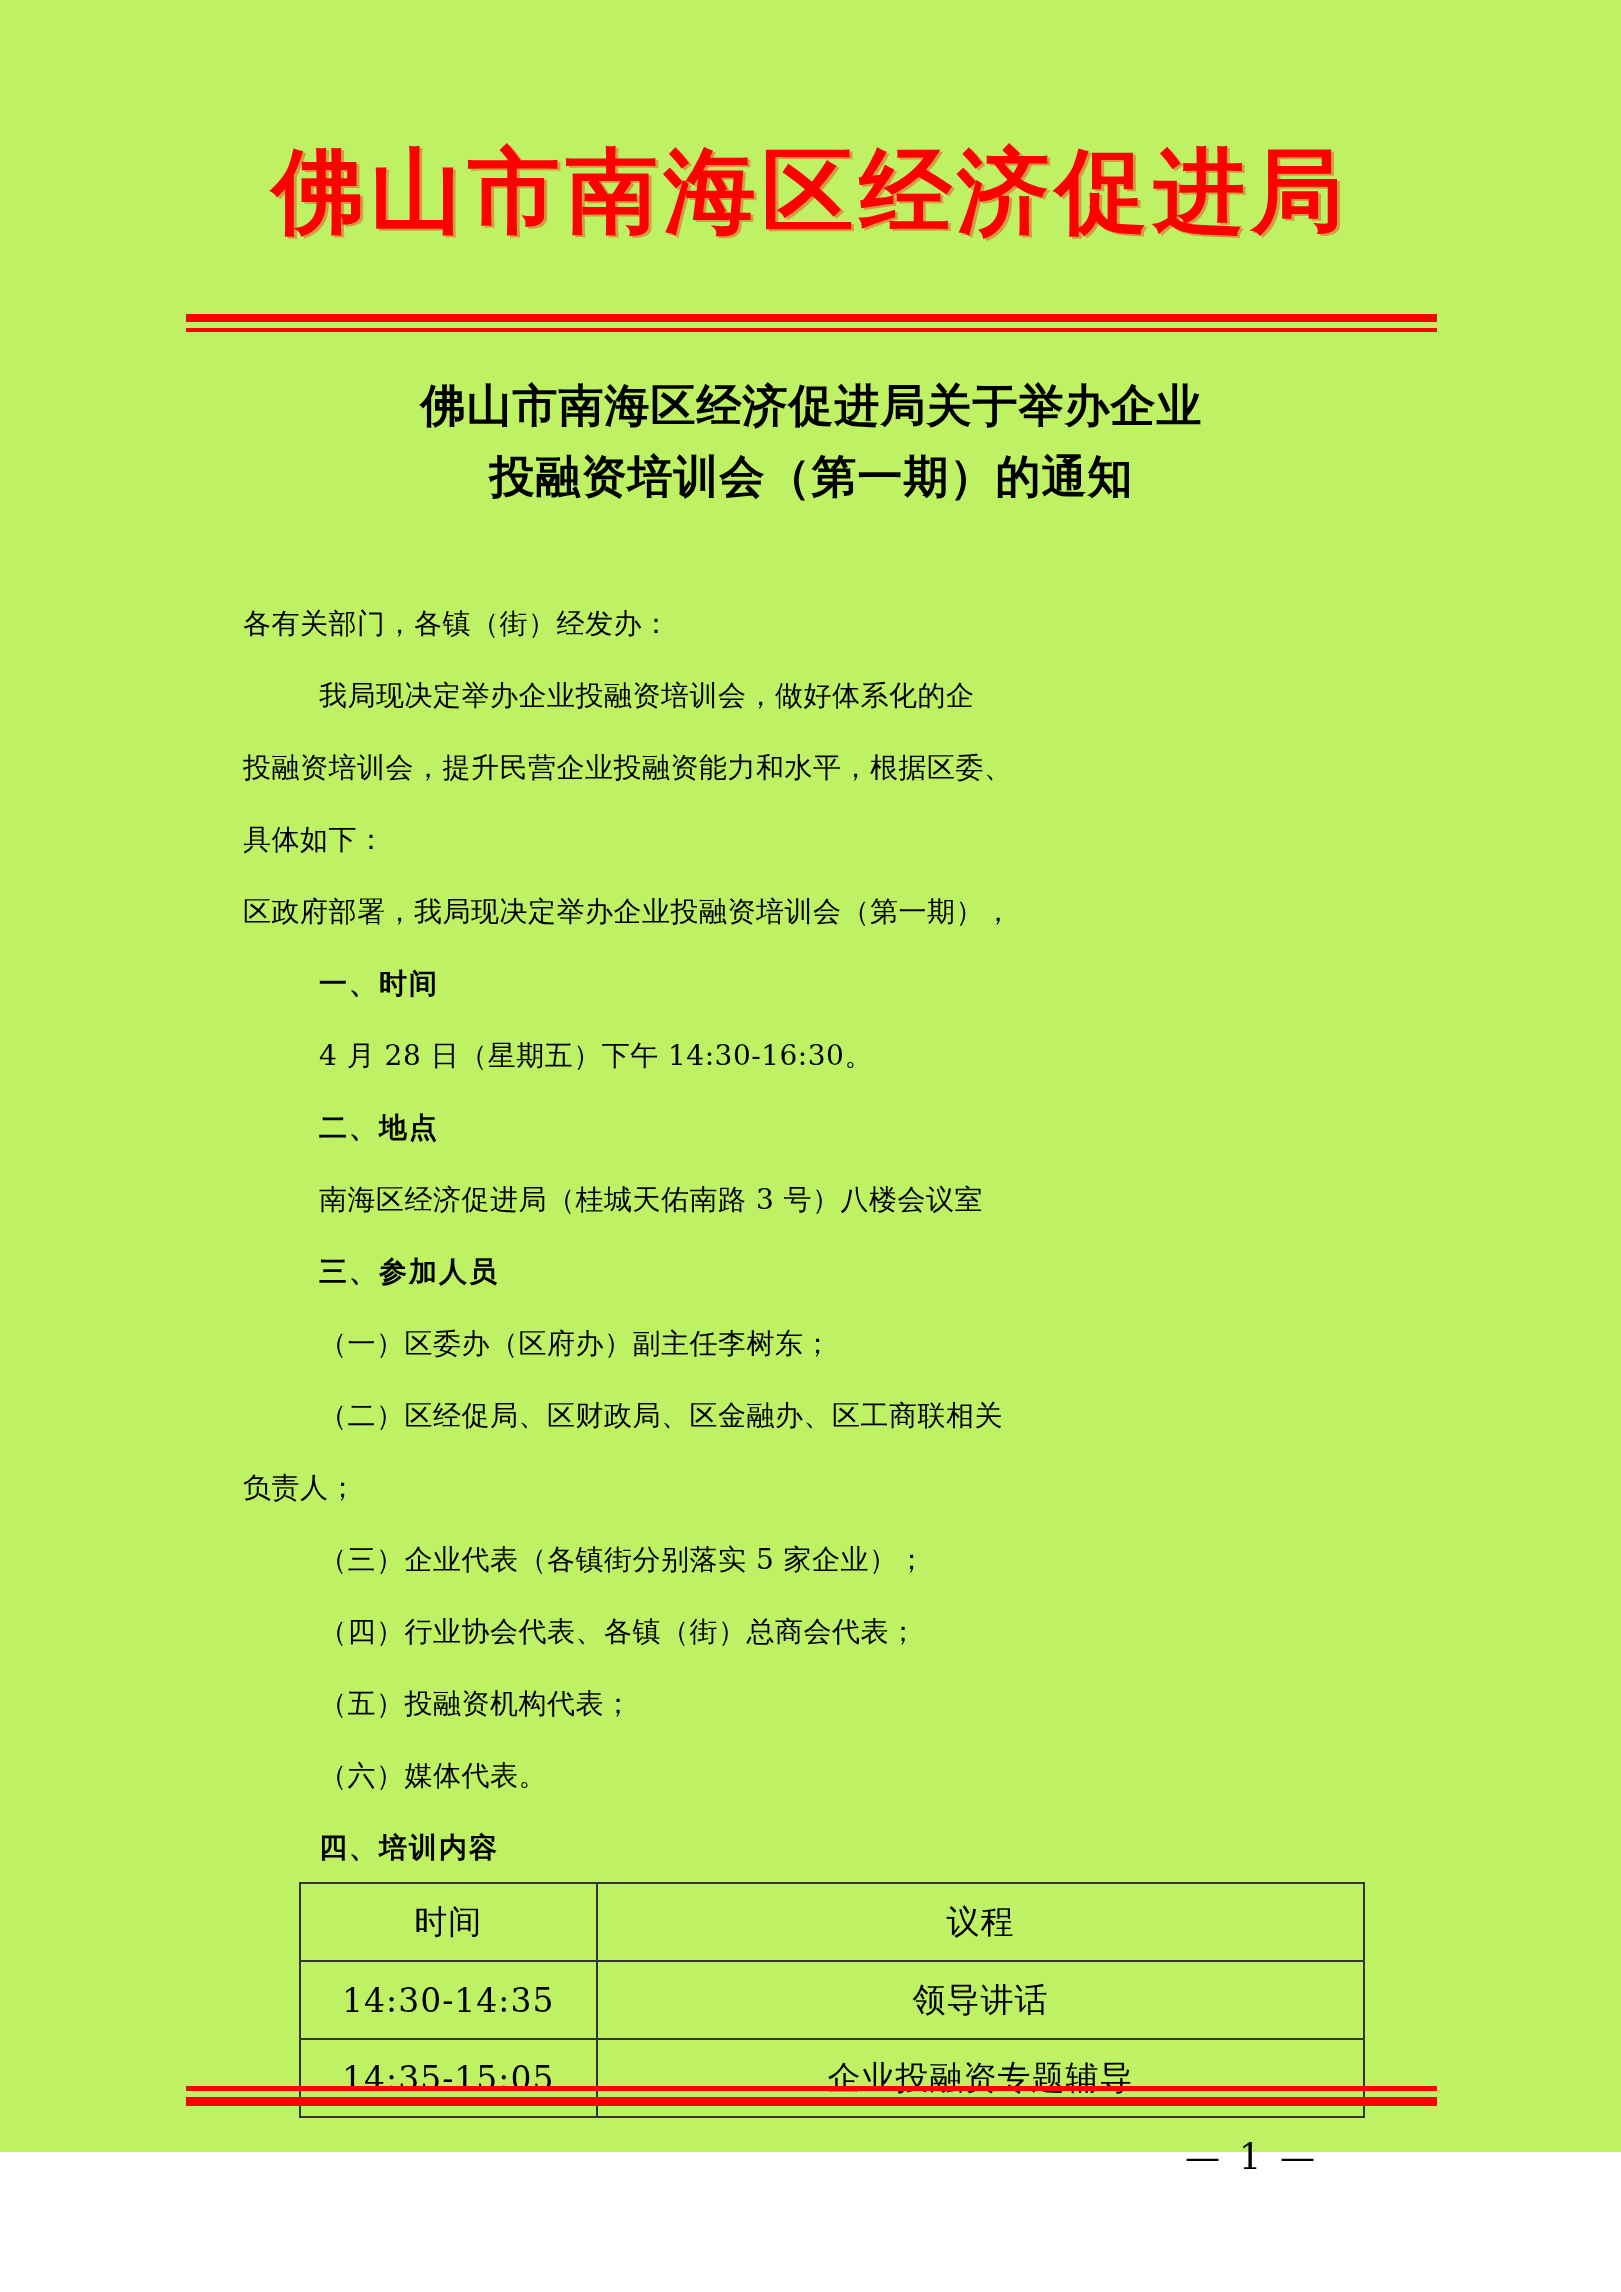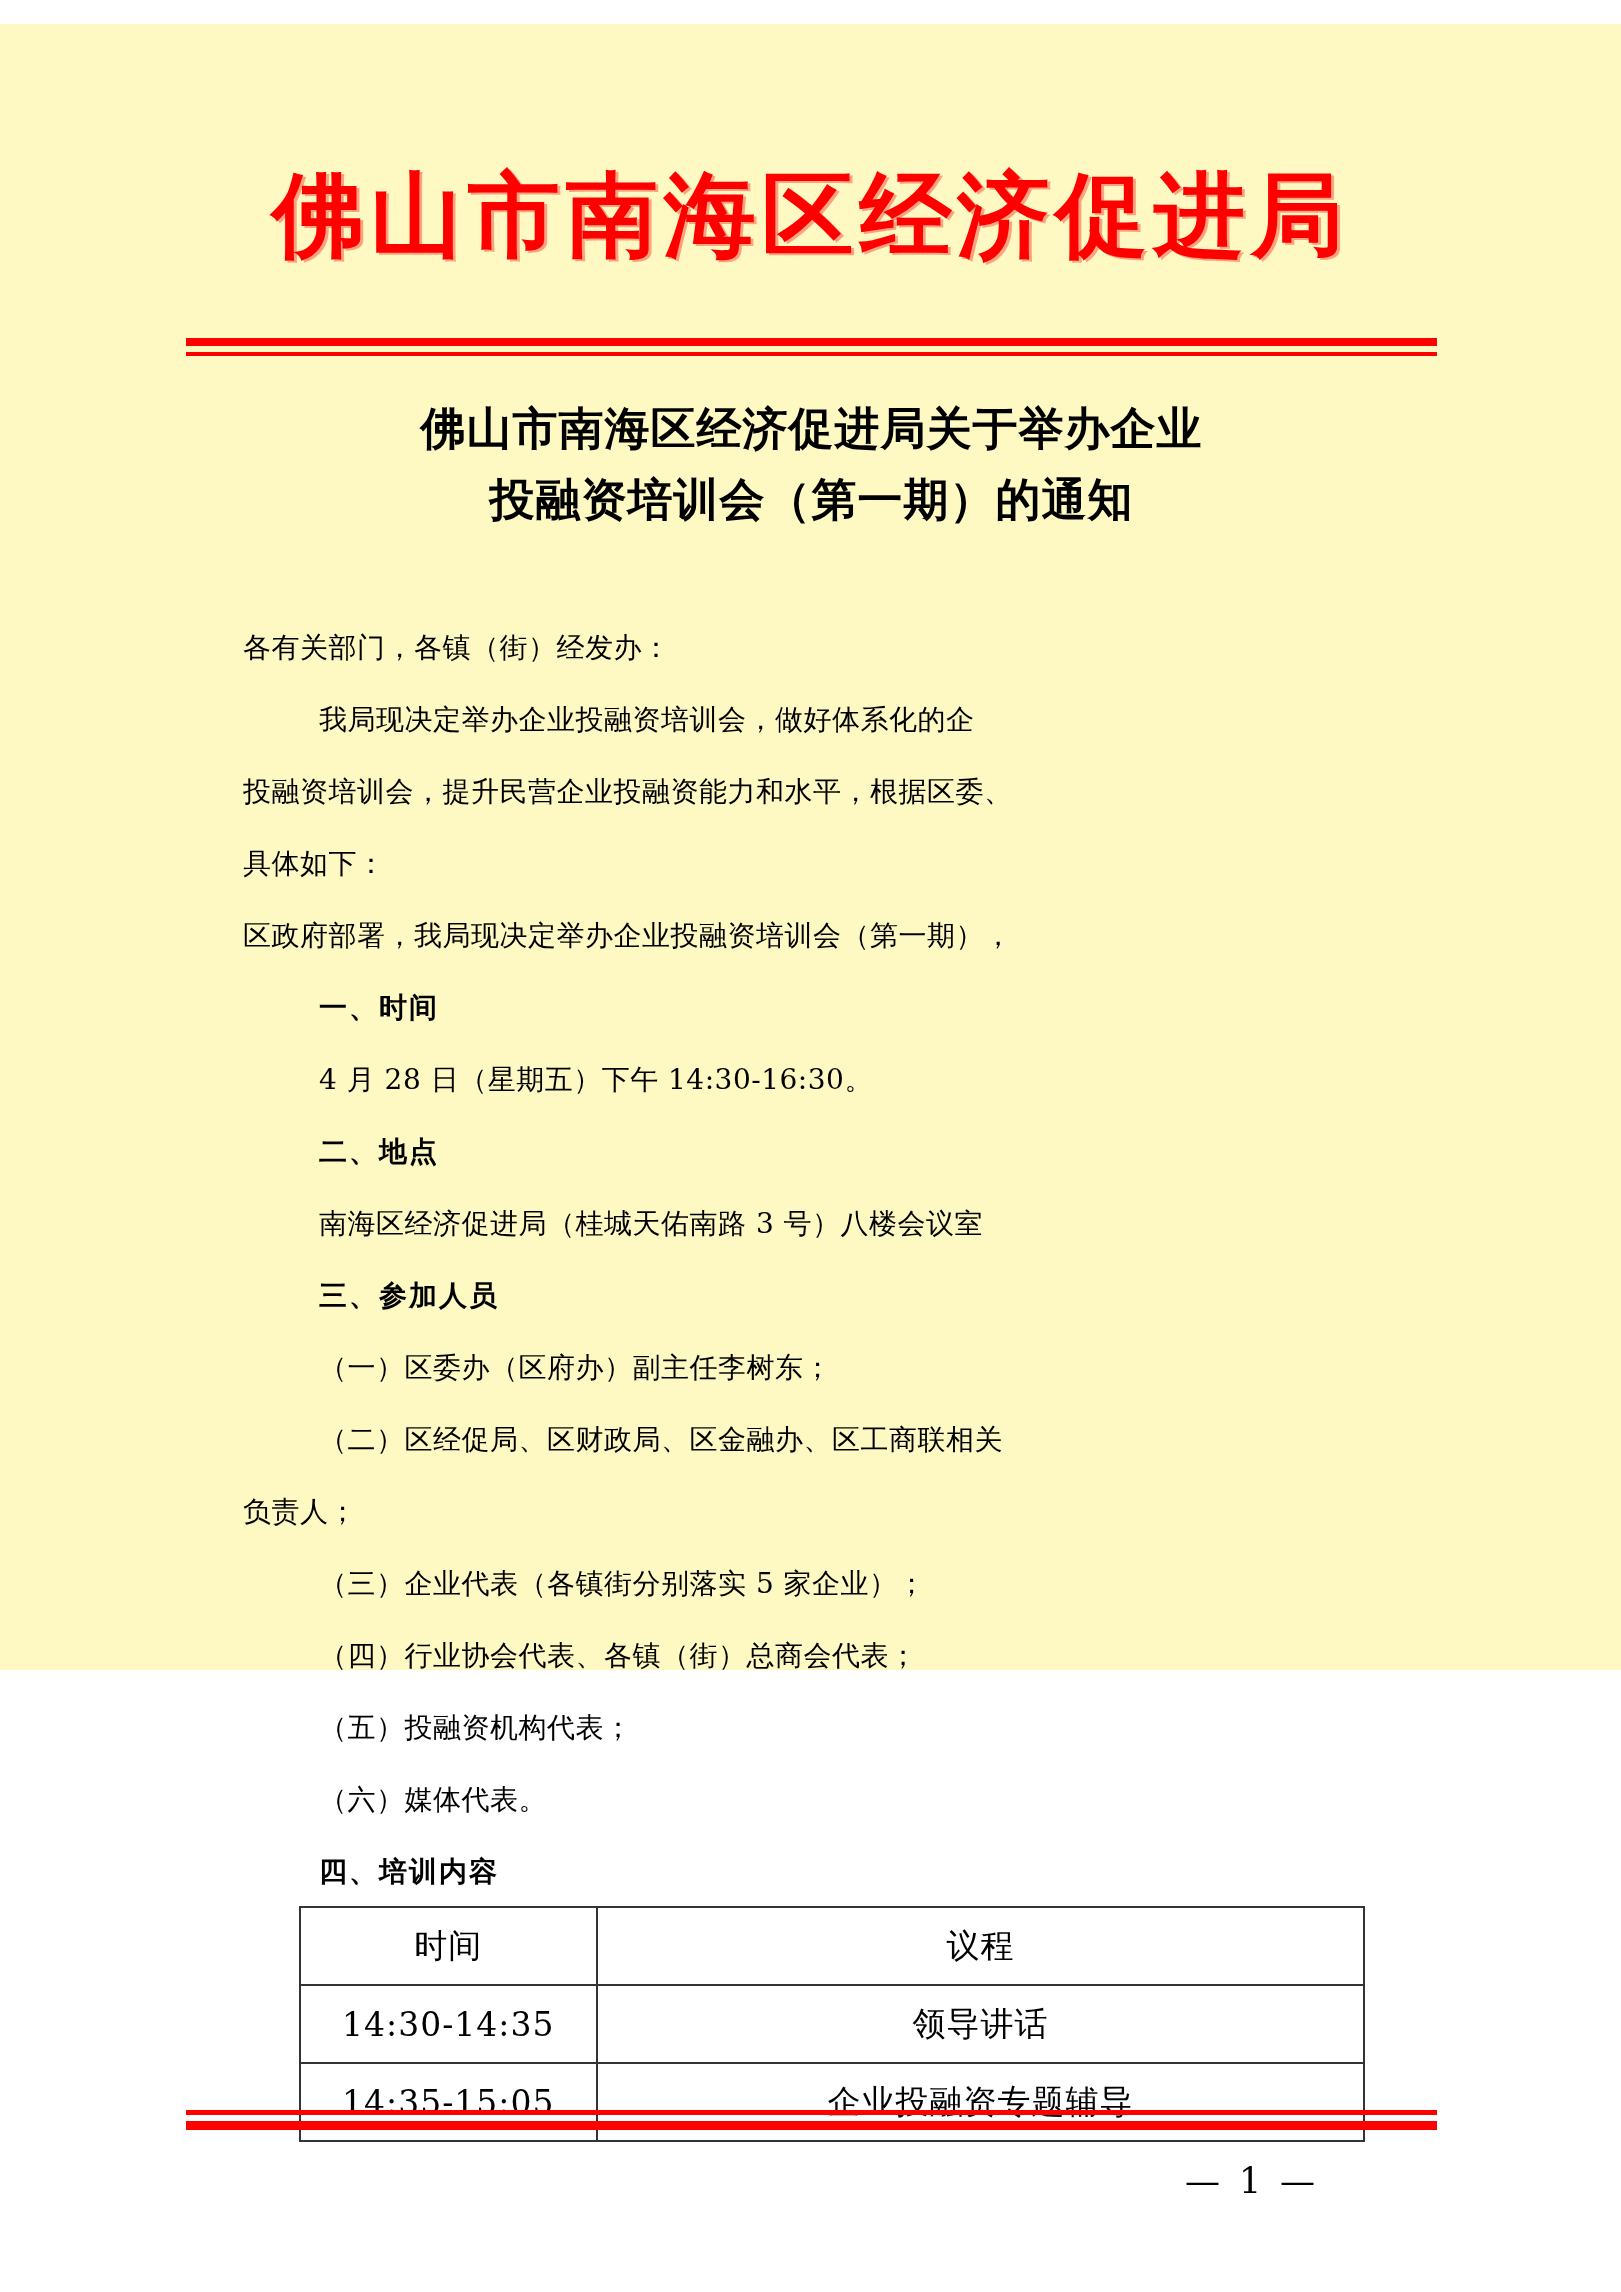--- a/index.html
+++ b/index.html
@@ -13,23 +13,22 @@
     position: relative;
     font-family: "DejaVu Serif", "Liberation Serif", serif;
     color: #000000;
     overflow: hidden;
   }
 
   .page {
     position: absolute;
     left: 0; top: 0;
     width: 1621px;
-    height: 1646px;
-    background: #fef9c3;
-    margin-top: 24px;
+    height: 2152px;
+    background: #bef264;
   }
 
   
   .masthead {
     position: absolute;
     left: 0;
     top: 145px;
     width: 1621px;
     text-align: center;
     white-space: nowrap;
@@ -70,21 +69,21 @@
     left: 186px;
     top: 370px;
     width: 1251px;
     text-align: center;
     font-family: "DejaVu Serif", "Liberation Serif", serif;
     font-weight: bold;
     font-size: 45px;
     line-height: 71px;
     letter-spacing: 1px;
   }
-  .doc-title .tline { display: block; white-space: nowrap; font-family: Liberation Serif, serif; }
+  .doc-title .tline { display: block; white-space: nowrap; }
 
   
   .body-block {
     position: absolute;
     left: 243px;
     top: 588px;
     width: 1137px;
     font-family: "DejaVu Serif", "Liberation Serif", serif;
     font-size: 28px;
     line-height: 72px;

